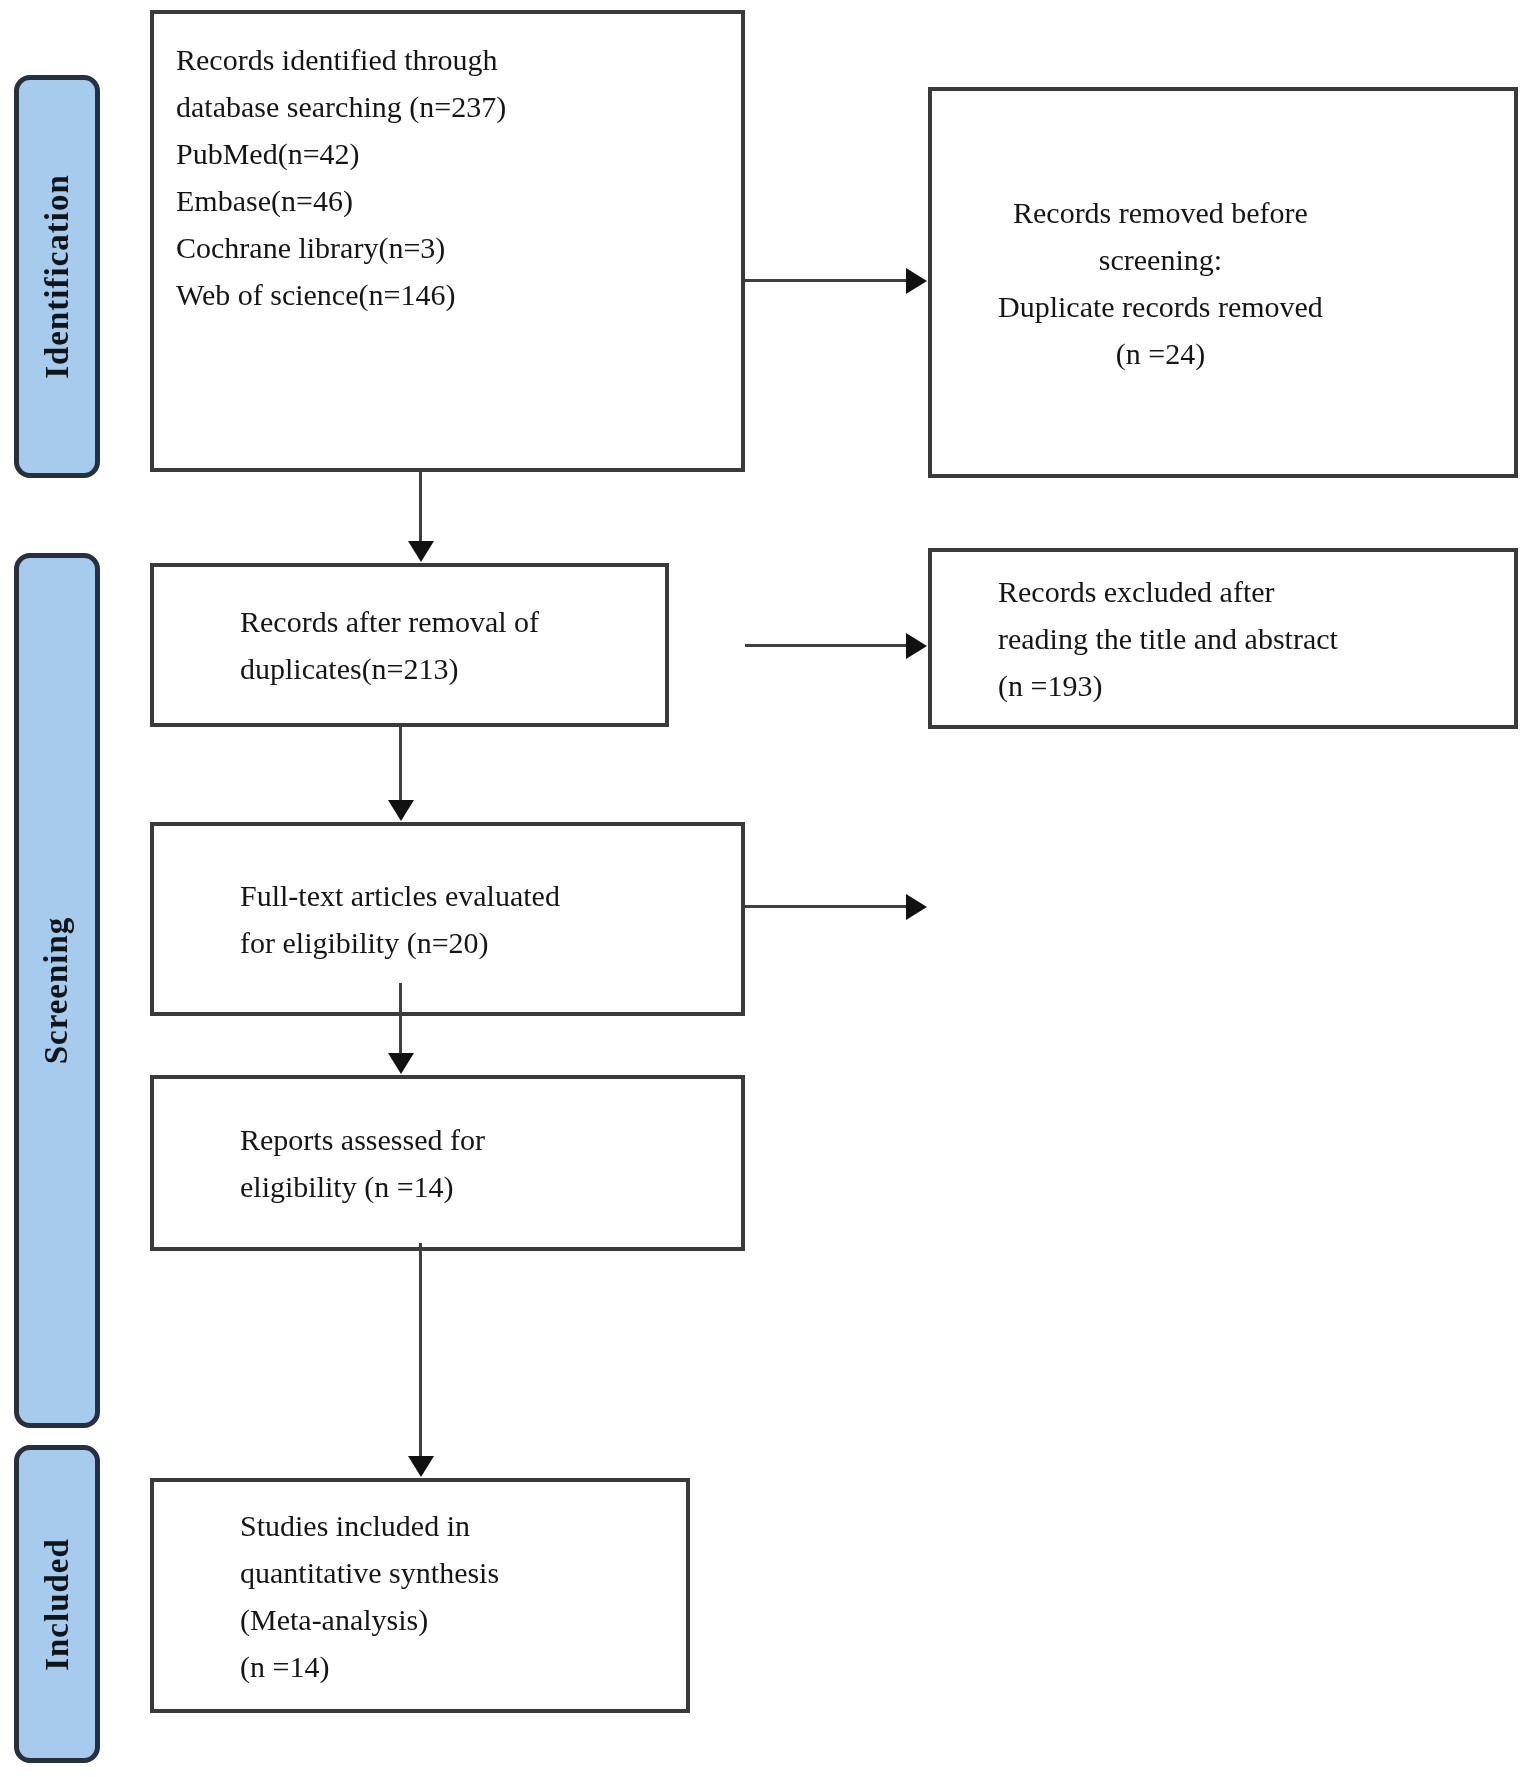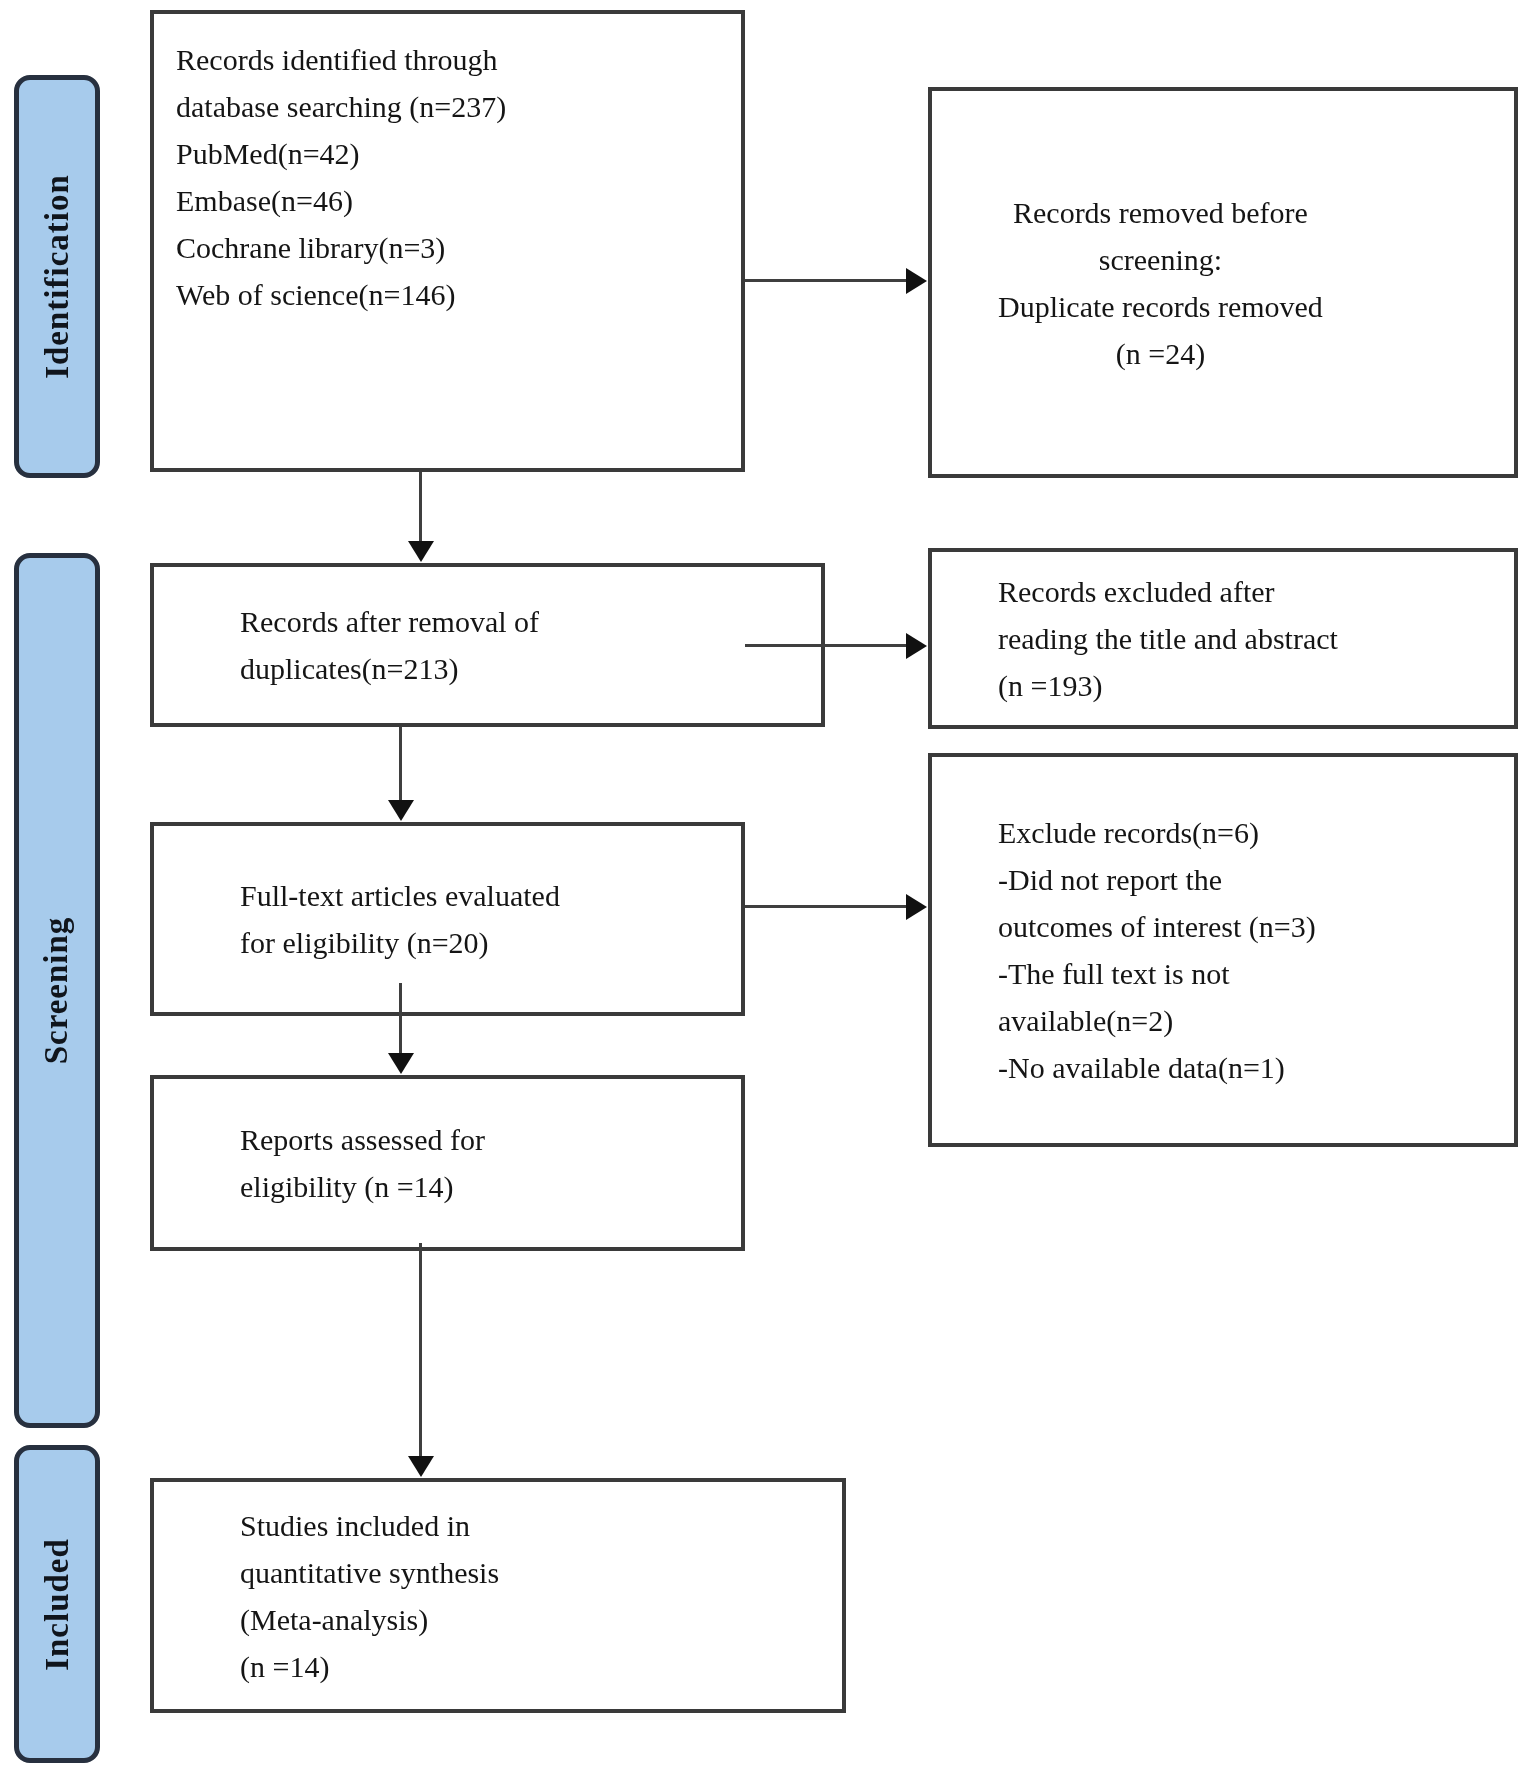--- a/index.html
+++ b/index.html
@@ -86,63 +86,55 @@
 
   <div class="fbox top-align pad-left-90" style="left:150px;top:10px;width:595px;height:462px;">
     <div class="btext">Records identified through
 database searching (n=237)
 PubMed(n=42)
 Embase(n=46)
 Cochrane library(n=3)
 Web of science(n=146)</div>
   </div>
 
-  <div class="fbox pad-left-90" style="left:150px;top:563px;width:675px;height:164px;">
+  <div class="fbox pad-left-90" style="left:150px;top:563px;width:519px;height:164px;">
     <div class="btext">Records after removal of
 duplicates(n=213)</div>
   </div>
 
   <div class="fbox pad-left-90" style="left:150px;top:822px;width:595px;height:194px;">
     <div class="btext">Full-text articles evaluated
 for eligibility (n=20)</div>
   </div>
 
   <div class="fbox pad-left-90" style="left:150px;top:1075px;width:595px;height:176px;">
     <div class="btext">Reports assessed for
 eligibility (n =14)</div>
   </div>
 
-  <div class="fbox pad-left-90" style="left:150px;top:1478px;width:696px;height:235px;">
+  <div class="fbox pad-left-90" style="left:150px;top:1478px;width:540px;height:235px;">
     <div class="btext">Studies included in
 quantitative synthesis
 (Meta-analysis)
 (n =14)</div>
   </div>
 
   <div class="fbox pad-left-70" style="left:928px;top:87px;width:590px;height:391px;text-align:center;">
     <div class="btext">Records removed before
 screening:
 Duplicate records removed
 (n =24)</div>
   </div>
 
   <div class="fbox pad-left-70" style="left:928px;top:548px;width:590px;height:181px;">
     <div class="btext">Records excluded after
 reading the title and abstract
 (n =193)</div>
   </div>
 
-  <div class="fbox pad-left-70" style="left:928px;top:753px;width:590px;height:394px;">
-    <div class="btext">Exclude records(n=6)
--Did not report the
-outcomes of interest (n=3)
--The full text is not
-available(n=2)
--No available data(n=1)</div>
-  </div>
 
   <div class="arrow-v" style="left:419px;top:472px;height:70px;"></div>
   <div class="arrow-v" style="left:399px;top:727px;height:74px;"></div>
   <div class="arrow-v" style="left:399px;top:983px;height:71px;"></div>
   <div class="arrow-v" style="left:419px;top:1243px;height:214px;"></div>
 
   <div class="arrow-h" style="left:745px;top:279px;width:162px;"></div>
   <div class="arrow-h" style="left:745px;top:644px;width:162px;"></div>
   <div class="arrow-h" style="left:745px;top:905px;width:162px;"></div>
 

